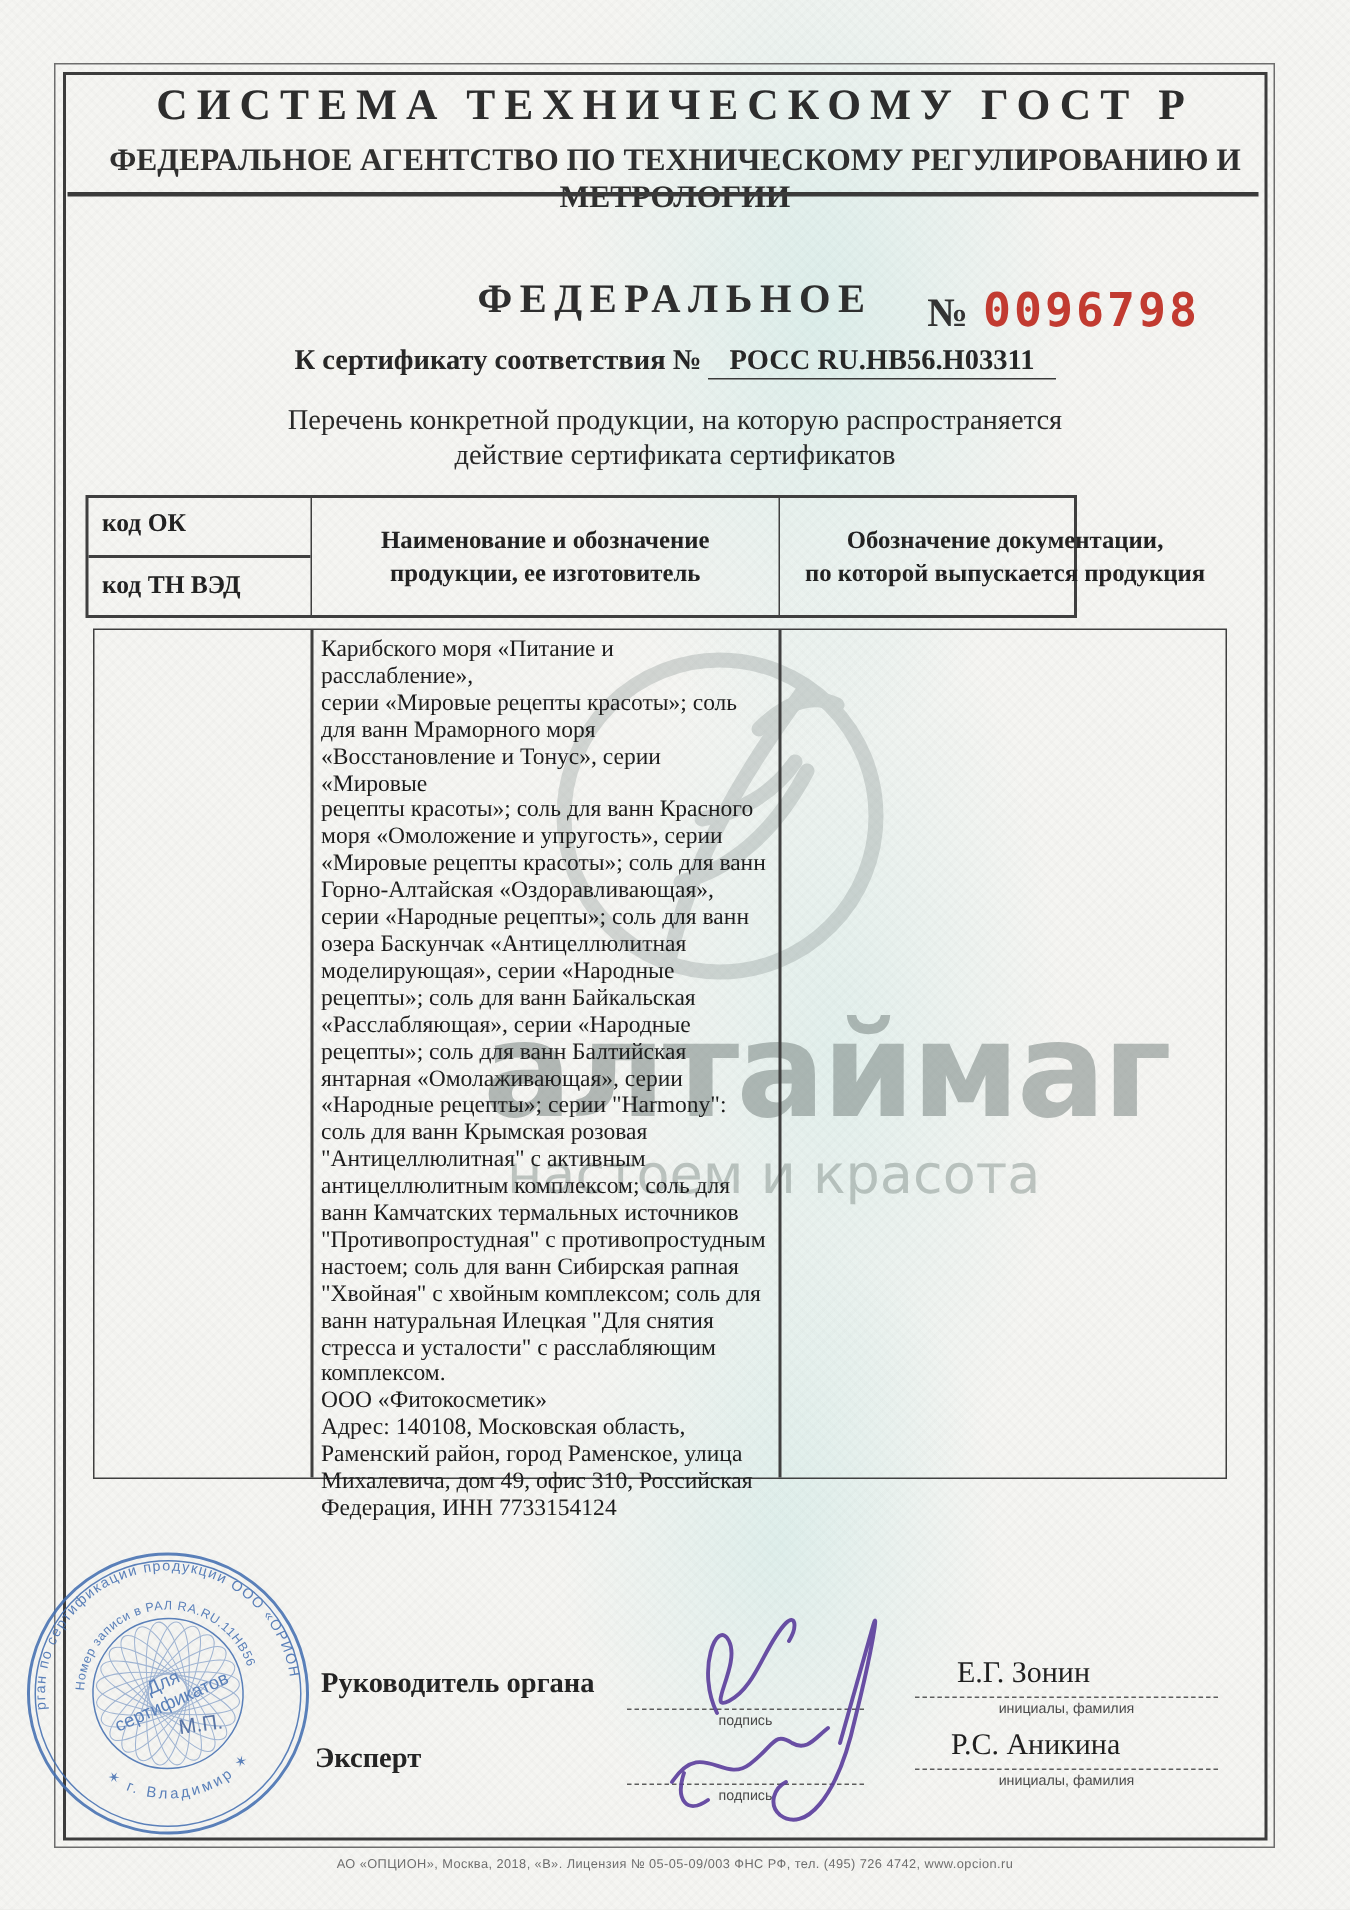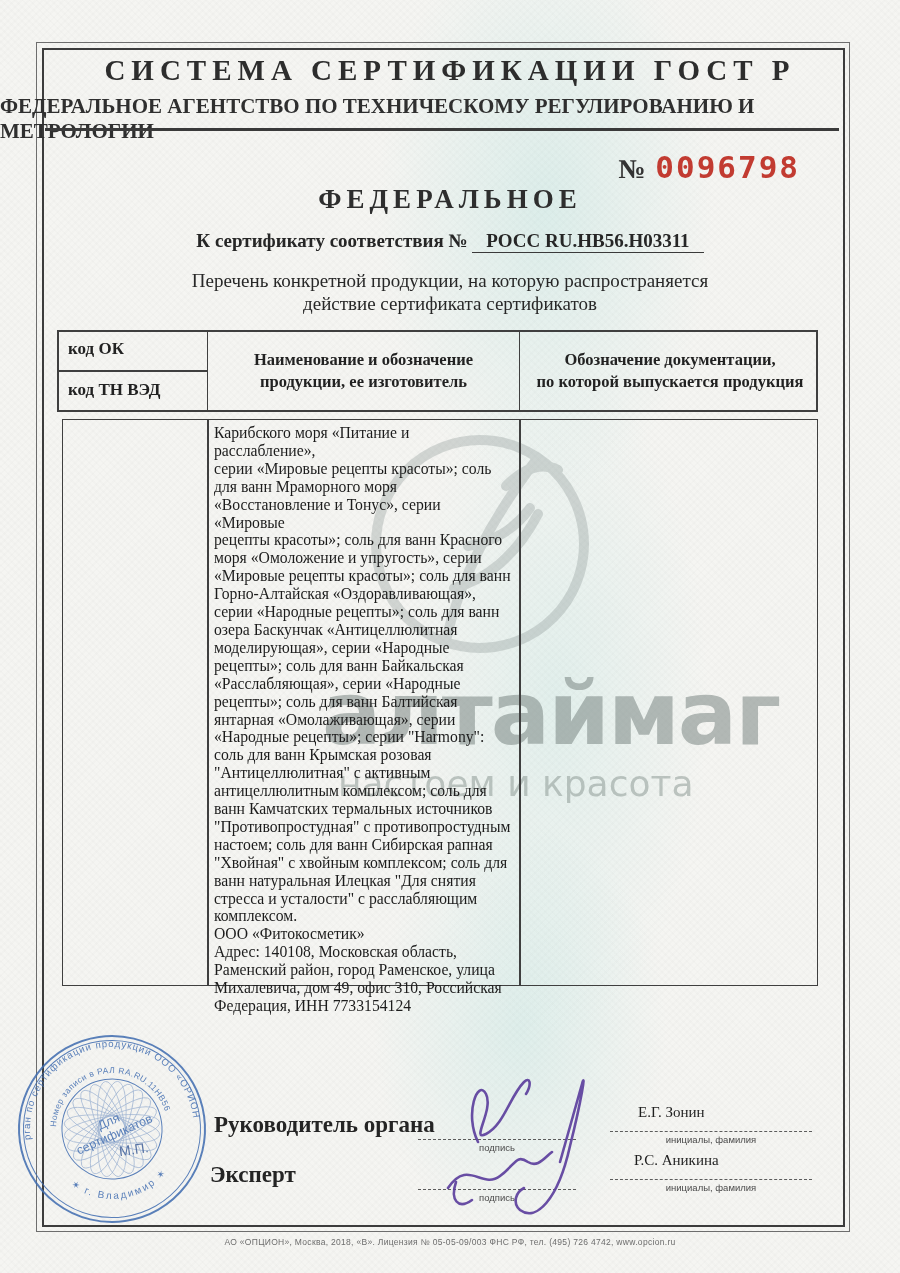--- a/index.html
+++ b/index.html
@@ -12,35 +12,35 @@
       radial-gradient(ellipse 210px 300px at 520px 1030px, rgba(130,210,205,.20), transparent 70%),
       repeating-linear-gradient(45deg, rgba(60,60,60,.016) 0 2px, transparent 2px 5px),
       repeating-linear-gradient(-45deg, rgba(60,60,60,.016) 0 2px, transparent 2px 5px),
       #f5f5f2;
   }
   .abs{position:absolute;}
   .frame-outer{left:36px;top:42px;width:812px;height:1188px;border:1px solid #6d6d6d;}
   .frame-inner{left:42px;top:48px;width:799px;height:1175px;border:2px solid #3c3c3c;}
   .doc-title{left:0;right:0;top:54px;text-align:center;font-size:29px;font-weight:700;
     letter-spacing:6px;color:#2d2d2d;}
-  .doc-agency{left:0;right:0;top:94px;font-size:21px;font-weight:700;
+  .doc-agency{left:0;right:0;top:94px;text-align:center;font-size:21px;font-weight:700;
     letter-spacing:0;color:#2f2f2f;}
   .hdr-rule{left:45px;top:128px;width:794px;height:3px;background:#3a3a3a;}
   .num-wrap{top:149px;right:100px;display:flex;align-items:baseline;gap:10px;}
   .num-sign{font-size:27px;font-weight:600;color:#333;}
   .num-red{font-family:"DejaVu Sans Mono",monospace;font-size:31px;font-weight:700;
     letter-spacing:2px;}
   .appendix{left:0;right:0;top:184px;text-align:center;font-size:27px;font-weight:700;
     letter-spacing:5px;color:#2e2e2e;}
   .cert-ref{left:0;right:0;top:230px;text-align:center;font-size:19px;font-weight:700;color:#262626;}
   .cert-ref .val{font-weight:600;border-bottom:1.5px solid #3a3a3a;padding:0 14px 1px 14px;}
   .scope{left:0;right:0;top:269px;text-align:center;font-size:19px;font-weight:400;
     line-height:23px;color:#282828;}
   
-  .thead{left:57px;top:330px;width:761px;height:82px;border:2px solid #3f3f3f;
+  .thead{left:57px;top:330px;width:661px;height:82px;border:2px solid #3f3f3f;
     display:grid;grid-template-columns:149px 312px 300px;box-sizing:border-box;}
   .thead .c1{position:relative;border-right:1.5px solid #3f3f3f;font-size:17px;font-weight:600;}
   .thead .c1 .t{position:absolute;left:9px;top:7px;}
   .thead .c1 .d{position:absolute;left:0;right:0;top:38px;height:1.5px;background:#3f3f3f;}
   .thead .c1 .b{position:absolute;left:9px;bottom:10px;text-align:right;}
   .thead .c2{border-right:1.5px solid #3f3f3f;}
   .thead .c2,.thead .c3{display:flex;align-items:center;justify-content:center;
     text-align:center;font-size:16.5px;font-weight:700;line-height:22px;white-space:pre-line;}
   .tbody{left:62px;top:419px;width:756px;height:567px;border:1.5px solid #3f3f3f;
     box-sizing:border-box;}
@@ -48,24 +48,24 @@
   .tbody .v2{position:absolute;left:456px;top:0;bottom:0;width:1.5px;background:#3f3f3f;}
   .product-text{position:absolute;left:151px;top:4px;width:300px;font-size:15.7px;
     line-height:17.9px;color:#1c1c1c;white-space:pre-line;}
   
   .wm-emblem{left:366px;top:430px;opacity:.30;}
   .wm-brand{left:322px;top:670px;font-family:"DejaVu Sans",sans-serif;font-weight:700;
     font-size:88px;letter-spacing:-2px;color:#76827f;opacity:.52;line-height:1;}
   .wm-tagline{left:338px;top:766px;font-family:"DejaVu Sans",sans-serif;font-size:36px;
     color:#87948f;opacity:.5;line-height:1;}
   
-  .sig-label{font-size:23px;font-weight:700;color:#242424;}
+  .sig-label{font-size:19px;font-weight:700;color:#242424;}
   .dash{border-top:1.2px dashed #5c5c5c;height:0;}
   .cap{font-family:"Liberation Sans",sans-serif;font-size:9.5px;color:#4a4a4a;text-align:center;}
-  .sig-name{font-size:15px;color:#1f1f1f;}
+  .sig-name{font-size:20px;color:#1f1f1f;}
   .footer{left:0;right:0;top:1237px;text-align:center;font-family:"Liberation Sans",sans-serif;
     font-size:8.5px;color:#6d6d6d;letter-spacing:.3px;}
   .stamp{left:12px;top:1029px;transform:rotate(-8deg);}
   svg text{font-family:"Liberation Sans",sans-serif;}
 </style>
 </head>
 <body>
 
 <div class="page">
 
@@ -77,27 +77,27 @@
       <path d="M -12,2 C 14,-2 36,-16 50,-36"></path>
       <path d="M 26,-58 C 44,-76 62,-82 78,-74"></path>
     </g>
   </svg>
   <div class="abs wm-brand">алтаймаг</div>
   <div class="abs wm-tagline">настоем и красота</div>
 
   <div class="abs frame-outer"></div>
   <div class="abs frame-inner"></div>
 
-  <div class="abs doc-title">СИСТЕМА СЕРТИФИКАЦИИ ГОСТ Р</div>
+  <div class="abs doc-title">СИСТЕМА ТЕХНИЧЕСКОМУ ГОСТ Р</div>
   <div class="abs doc-agency">ФЕДЕРАЛЬНОЕ АГЕНТСТВО ПО ТЕХНИЧЕСКОМУ РЕГУЛИРОВАНИЮ И МЕТРОЛОГИИ</div>
   <div class="abs hdr-rule"></div>
 
   <div class="abs num-wrap">
     <span class="num-sign">№</span>
-    <span class="num-red" id="formNumber" style="color: rgb(194, 59, 49);">0096798</span>
+    <span class="num-red" id="formNumber" style="color: rgb(194, 59, 49); margin-top: 40px;">0096798</span>
   </div>
 
   <div class="abs appendix">ФЕДЕРАЛЬНОЕ</div>
 
   <div class="abs cert-ref">
     <span>К сертификату соответствия №</span>
     <span class="val">РОСС RU.HB56.H03311</span>
   </div>
 
   <div class="abs scope">

